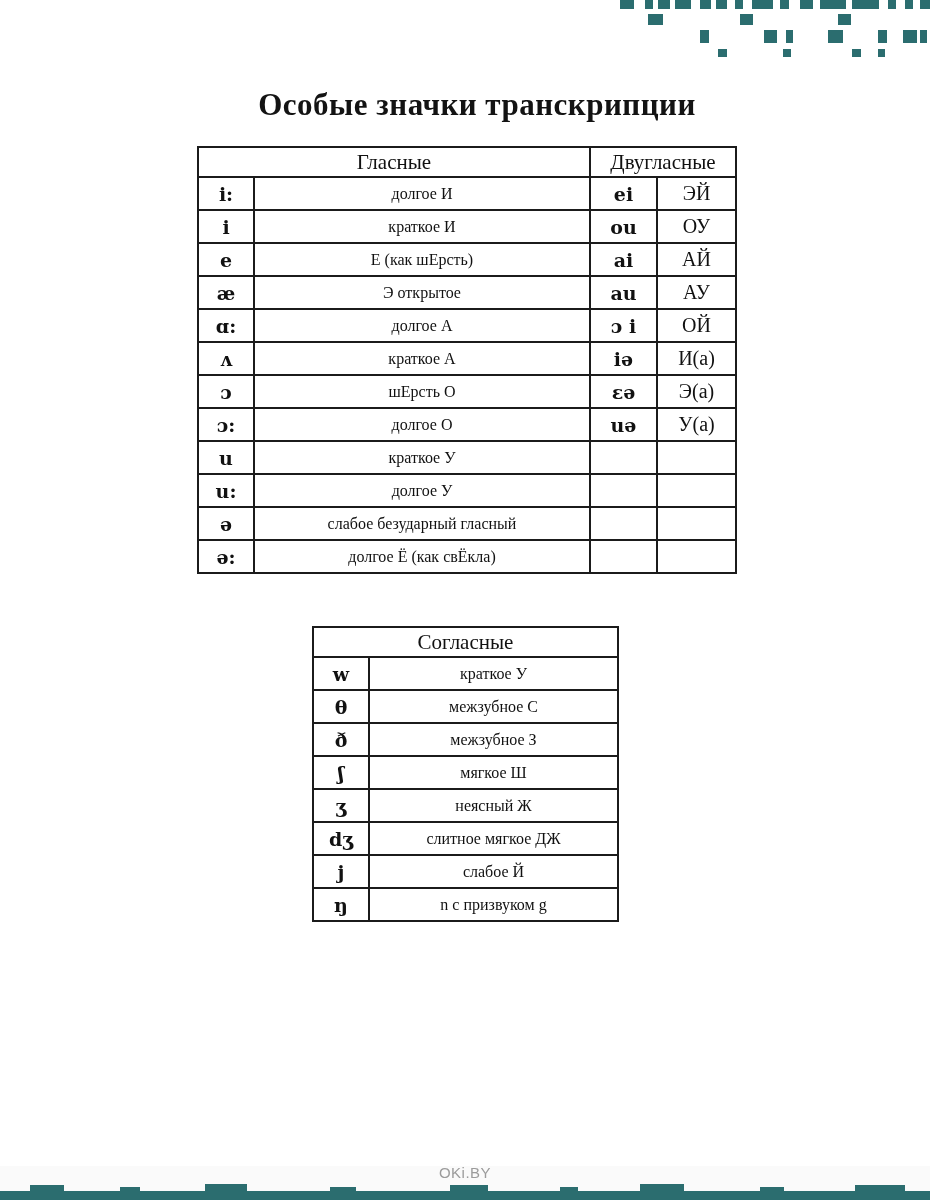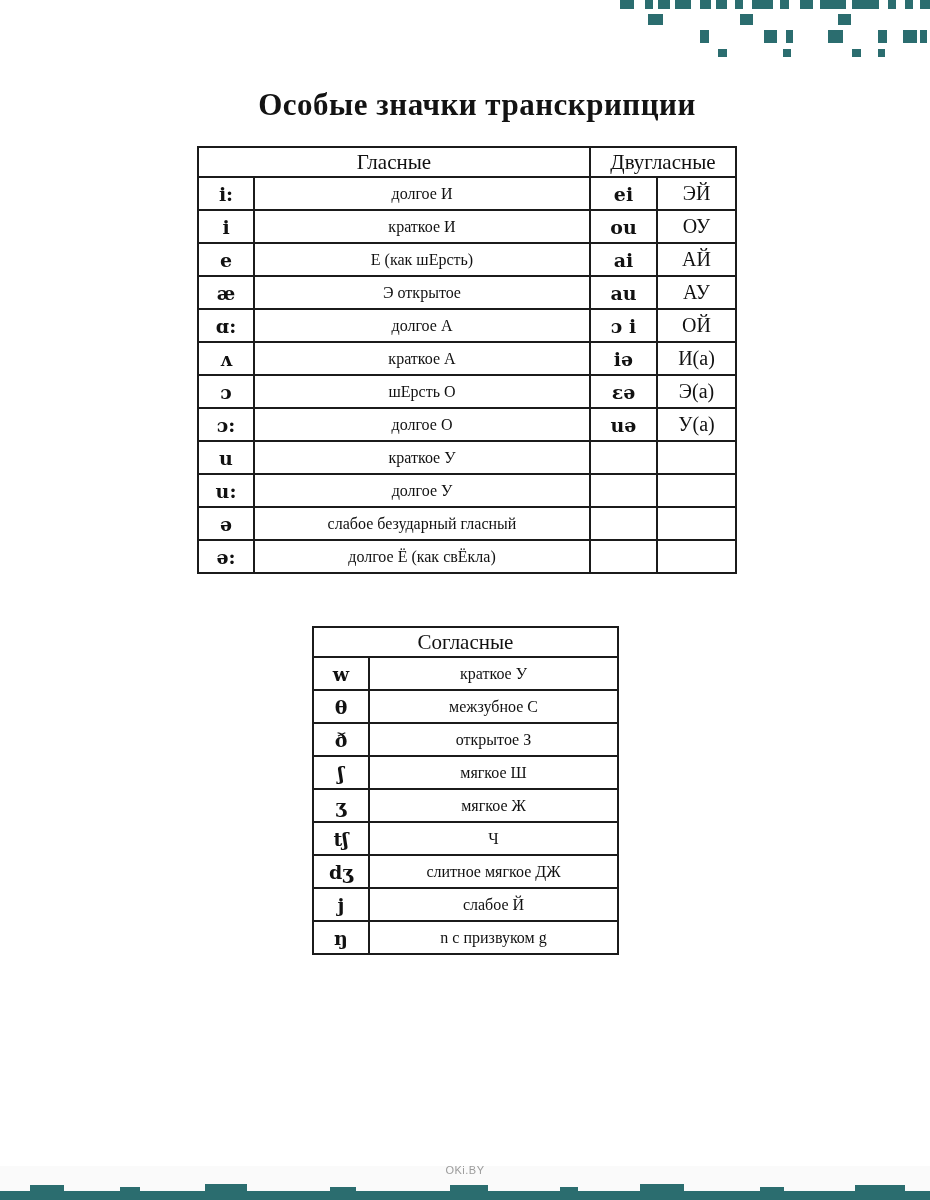--- a/index.html
+++ b/index.html
@@ -47,21 +47,21 @@
     font-weight:bold;
     font-size:19px;
   }
   .desc-cell{font-size:16px;}
   .trans-cell{font-size:20px;font-family:Liberation Serif, serif;}
   .watermark{
     position:absolute;
     top:1164px;left:0;width:100%;
     text-align:center;
     font-family:"Liberation Sans", sans-serif;
-    font-size:11px;
+    font-size:15px;
     letter-spacing:0.5px;
     color:#9b9b9b;
   }
   .torn-top{
     position:absolute;
     top:0;left:560px;
     width:370px;height:60px;
   }
   .torn-bottom{
     position:absolute;
@@ -219,33 +219,29 @@
         <tr>
           <td class="sym-cell">w</td>
           <td class="desc-cell">краткое У</td>
         </tr>
         <tr>
           <td class="sym-cell">θ</td>
           <td class="desc-cell">межзубное С</td>
         </tr>
         <tr>
           <td class="sym-cell">ð</td>
-          <td class="desc-cell">открытое З</td>
+          <td class="desc-cell">межзубное З</td>
         </tr>
         <tr>
           <td class="sym-cell">ʃ</td>
           <td class="desc-cell">мягкое Ш</td>
         </tr>
         <tr>
           <td class="sym-cell">ʒ</td>
-          <td class="desc-cell">мягкое Ж</td>
-        </tr>
-        <tr>
-          <td class="sym-cell">tʃ</td>
-          <td class="desc-cell">Ч</td>
+          <td class="desc-cell">неясный Ж</td>
         </tr>
         <tr>
           <td class="sym-cell">dʒ</td>
           <td class="desc-cell">слитное мягкое ДЖ</td>
         </tr>
         <tr>
           <td class="sym-cell">j</td>
           <td class="desc-cell">слабое Й</td>
         </tr>
         <tr>

